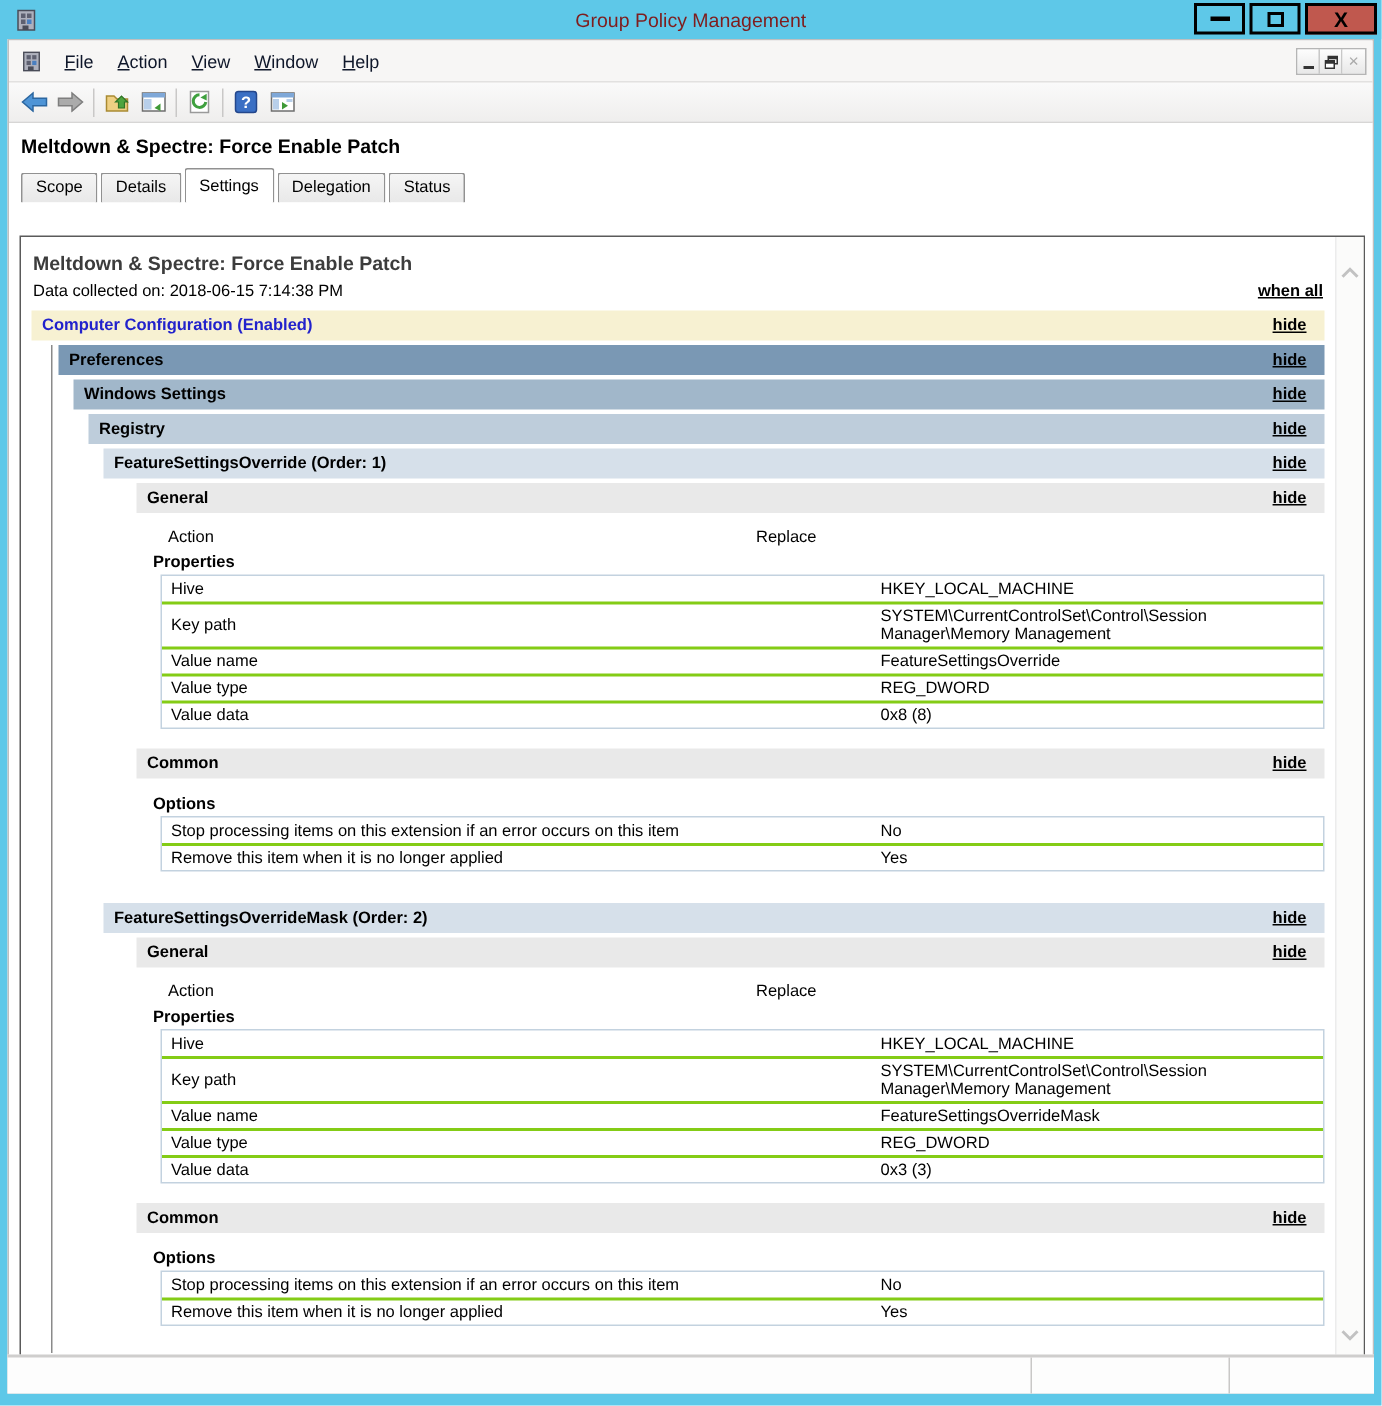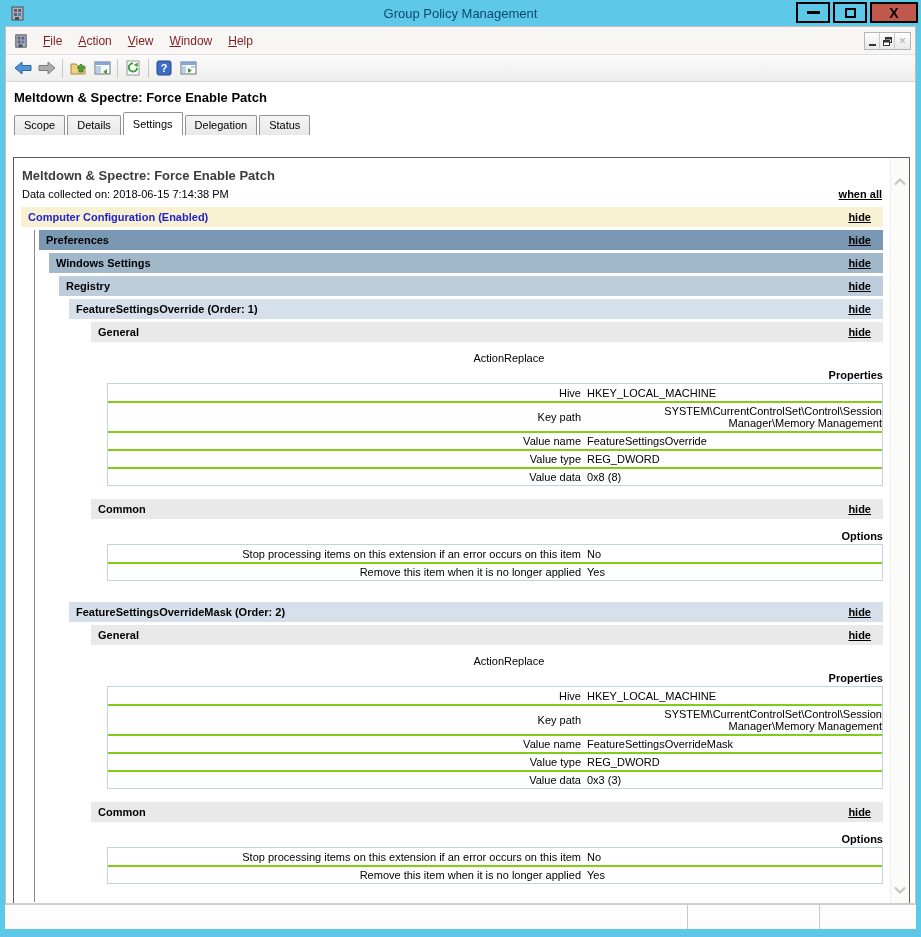--- a/index.html
+++ b/index.html
@@ -2,34 +2,34 @@
 <html><head>
 <meta charset="utf-8">
 <style>
   * { margin:0; padding:0; box-sizing:border-box; }
   html,body { width:921px; height:937px; overflow:hidden; }
   body { font-family:"Liberation Sans", sans-serif; background:#5EC8E8; position:relative; }
 
   
   .titlebar { position:absolute; left:0; top:0; width:921px; height:26px; background:#5EC8E8; display:flex; align-items:center; }
   .app-icon { margin-left:9px; width:17px; height:17px; flex:0 0 auto; }
-  .title-text { position:absolute; left:0; right:0; text-align:center; font-size:13px; color:#0c4a6e; }
+  .title-text { position:absolute; left:0; right:0; text-align:center; font-size:13px; color:#7f1d1d; }
   .win-buttons { position:absolute; right:3px; top:2px; display:flex; }
   .win-btn { width:34px; height:21px; border:2px solid #000; margin-left:3px; display:flex; align-items:center; justify-content:center; background:#5EC8E8; cursor:default; }
   .win-btn.close { background:#C0584E; width:48px; }
   .glyph-min { width:13px; height:3px; background:#000; }
   .glyph-max { width:11px; height:10px; border:2px solid #000; }
   .glyph-x { font-size:14px; font-weight:bold; color:#000; line-height:1; }
 
   .inner-frame { position:absolute; left:5px; top:26px; width:911px; height:903px; background:#FFF; border:1px solid #BFBFBF; }
 
   
   .menubar { height:28px; background:#F7F6F5; border-bottom:1px solid #E2E1E0; display:flex; align-items:center; padding-left:7px; position:relative; }
   .menubar .app-icon-sm { width:16px; height:16px; margin-right:6px; }
-  .menu-item { font-size:12px; color:#7f1d1d; padding:4px 8px; cursor:default; }
+  .menu-item { font-size:12px; color:#0f172a; padding:4px 8px; cursor:default; }
   .menu-item .accel { text-decoration:underline; }
   .mdi-controls { position:absolute; right:4px; top:5px; display:flex; border:1px solid #B5B5B5; background:#F0F0F0; }
   .mdi-btn { width:15px; height:16px; border-right:1px solid #C8C8C8; display:flex; align-items:center; justify-content:center; font-size:9px; color:#333; background:linear-gradient(#FDFDFD,#E8E8E8); }
   .mdi-btn:last-child { border-right:none; }
   .mdi-btn.disabled { color:#AAA; }
   .mdi-min { width:7px; height:2px; background:#333; margin-top:7px; }
 
   
   .toolbar { height:27px; background:linear-gradient(#FAFAFA,#EFEEED); border-bottom:1px solid #D7D6D5; display:flex; align-items:center; padding-left:5px; }
   .tb-btn { width:24px; height:23px; display:flex; align-items:center; justify-content:center; cursor:default; }
@@ -56,21 +56,21 @@
   .hide-link { font-size:11px; font-weight:bold; color:#000; text-decoration:underline; cursor:pointer; white-space:nowrap; }
 
   .band { height:20px; display:flex; align-items:center; justify-content:space-between; font-size:11px; font-weight:bold; padding:0 12px 0 7px; margin-top:3px; }
   .band-config { background:#F7F1D2; color:#2222CC; }
   .band-l1 { background:#7A98B4; color:#000; }
   .band-l2 { background:#A1B7CA; color:#000; }
   .band-l3 { background:#BECDDB; color:#000; }
   .band-l4 { background:#D6E0EA; color:#000; }
   .band-l5 { background:#E9E9E9; color:#000; }
 
-  .cc-body { margin-left:13px; border-left:1px solid #8A8A8A; padding-left:4px;text-align:right; }
+  .cc-body { margin-left:13px; border-left:1px solid #8A8A8A; padding-left:4px; }
   .nest { margin-left:10px; }
   .item-body { margin-left:22px; }
 
   .sec-content { margin-left:11px; padding:8px 0 10px 0; font-size:11px; color:#000; }
   .grid-row { display:flex; padding:2px 0 2px 10px; }
   .grid-row .c1 { width:392px; flex:0 0 auto; }
   .bold-label { font-weight:bold; padding:3px 0 2px 0; }
   .data-table { margin-left:5px; border:1px solid #C3D2DF; }
   .data-table .t-row { display:flex; padding:2px 0 2px 6px; border-top:2px solid #84cc16; min-height:17px; align-items:center; }
   .data-table .t-row:first-child { border-top:none; }

